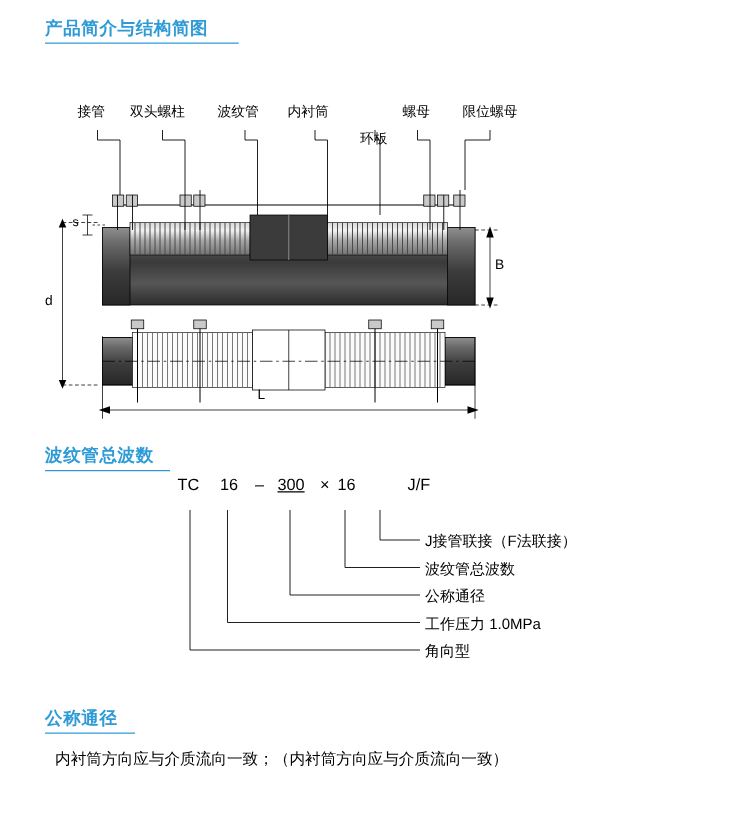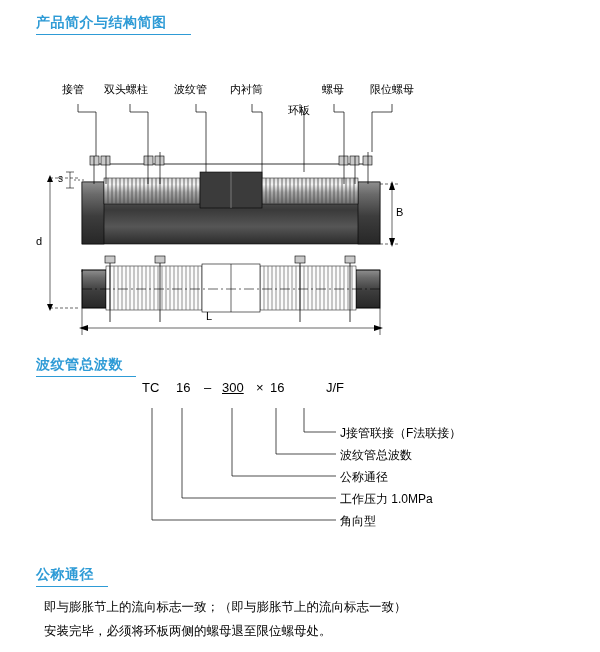--- a/index.html
+++ b/index.html
@@ -375,15 +375,14 @@
   <div class="code-part" style="left:294px; top:0px;margin-left:28px;">J/F</div>
 
   <div class="code-desc" style="left:336px; top:45px;">J接管联接（F法联接）</div>
   <div class="code-desc" style="left:336px; top:67px;">波纹管总波数</div>
   <div class="code-desc" style="left:336px; top:89px;">公称通径</div>
   <div class="code-desc" style="left:336px; top:111px;">工作压力 1.0MPa</div>
   <div class="code-desc" style="left:336px; top:133px;">角向型</div>
 </div>
 
 <div id="notes">
-  <p>即与膨胀节上的流向标志一致；（即与膨胀节上的流向标志一致）</p>
-  <p>安装完毕，必须将环板两侧的螺母退至限位螺母处。</p>
+  <p>内衬筒方向应与介质流向一致；（内衬筒方向应与介质流向一致）</p>
 </div>
 
 </body></html>

